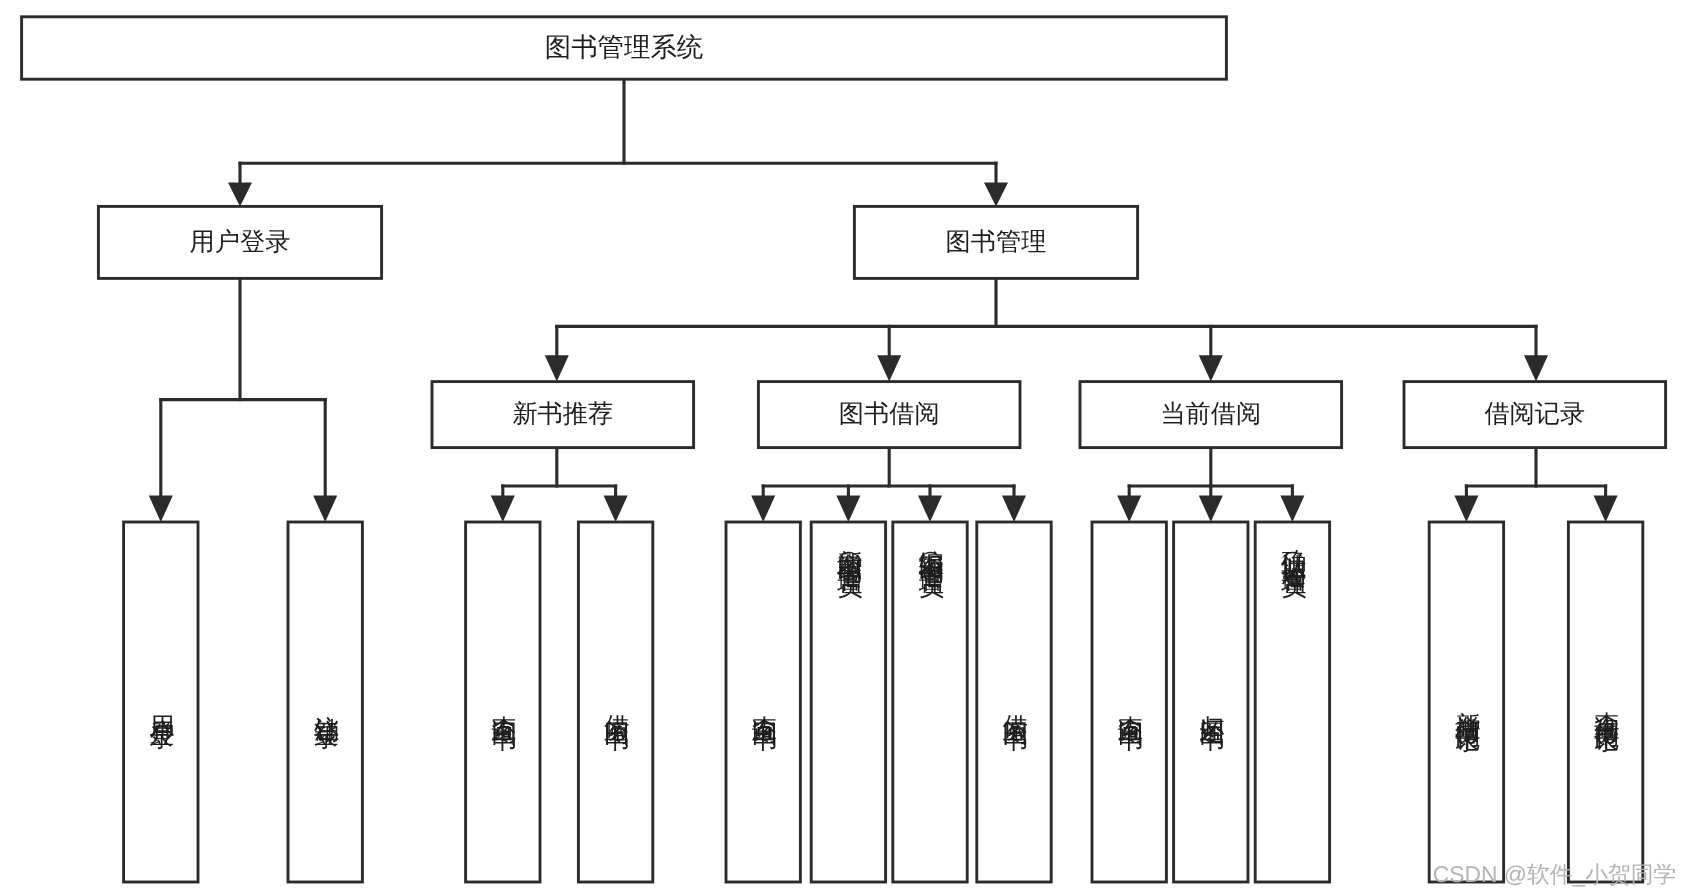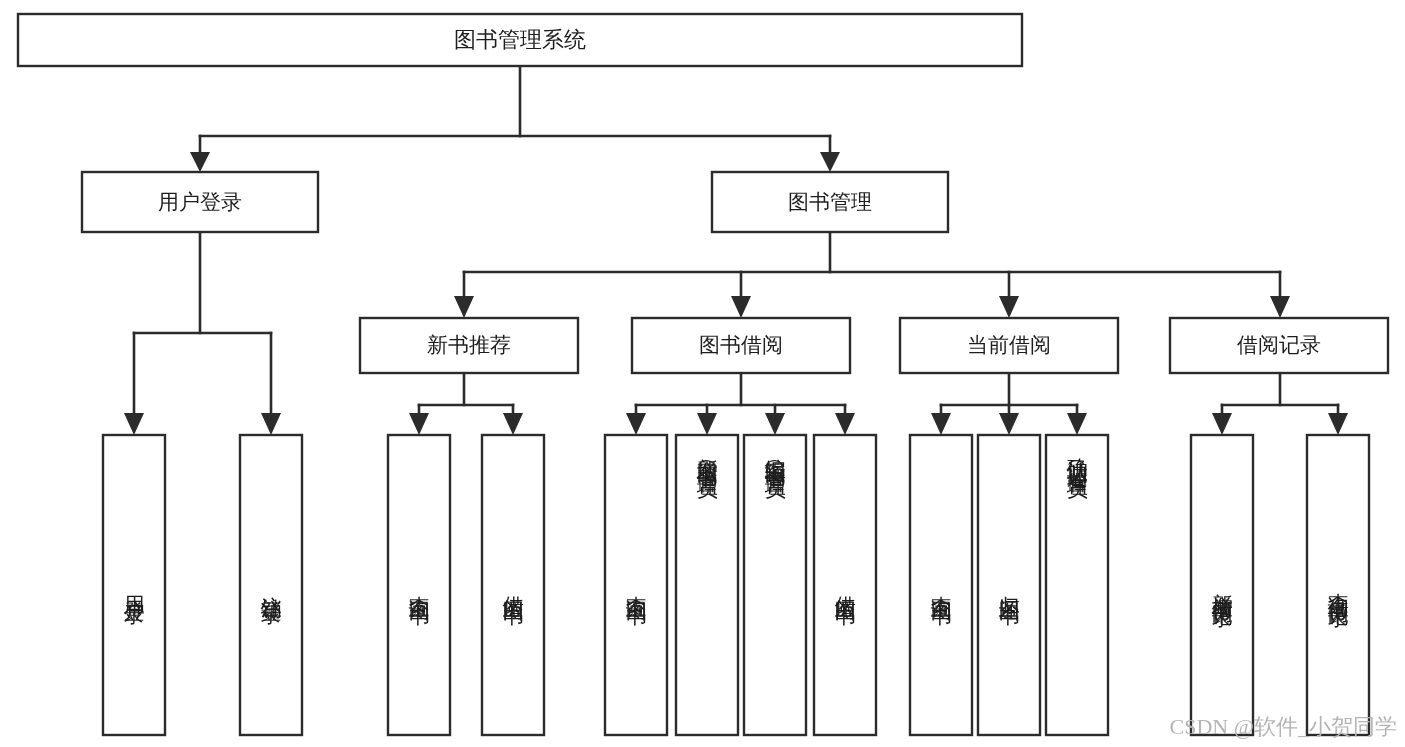--- a/index.html
+++ b/index.html
@@ -62,22 +62,22 @@
     font-size: 21px;
     line-height: 1.25;
     color: #1d1d1d;
     letter-spacing: 3px;
     white-space: nowrap;
   }
   #watermark {
     position: absolute;
     right: 8px;
     bottom: 5px;
-    font-family: Liberation Serif, serif;
-    font-size: 22px;
+    font-family: Liberation Sans, sans-serif;
+    font-size: 19px;
     color: #b4b4b4;
     white-space: nowrap;
     pointer-events: none;
   }
 </style>
 </head>
 <body>
 
 <svg id="diagram" viewBox="0 0 1405 747">
 

